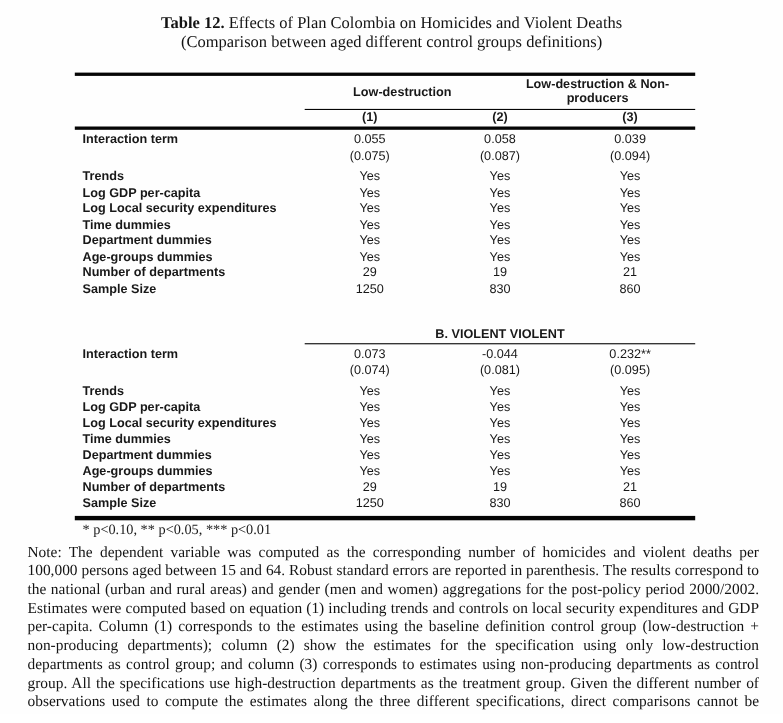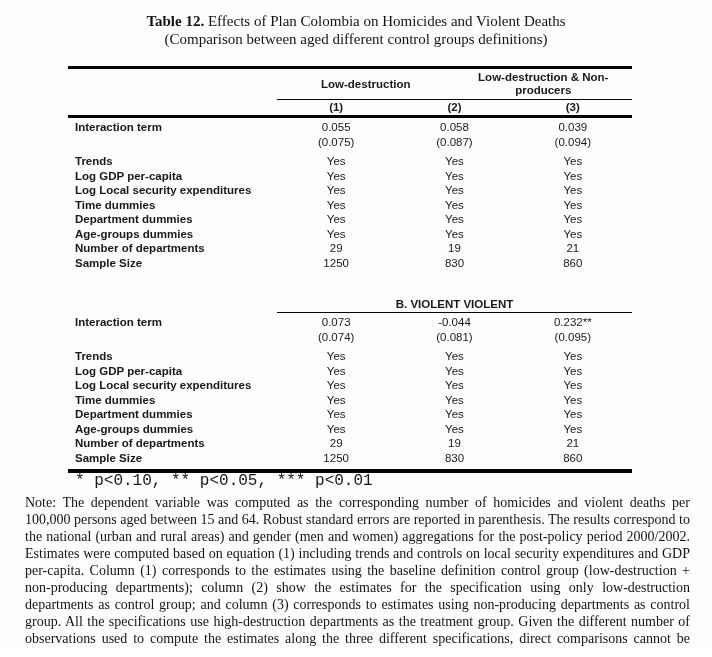--- a/index.html
+++ b/index.html
@@ -69,22 +69,22 @@
   .stub {
     width:209px;
     font-weight:bold;
     padding-left:7px;
   }
   .val {
     flex:1 1 0;
     text-align:center;
   }
   .sig-note {
-    font-family:Liberation Mono, monospace;
-    font-size:16px;
+    font-family:Liberation Serif, serif;
+    font-size:13px;
     line-height:14px;
     padding:1px 0 0 7px;
     color:#181818;
   }
   
   .note {
     margin:6px 22px 0 25px;
     font-family:"Liberation Serif", serif;
     font-size:14px;
     line-height:17px;

